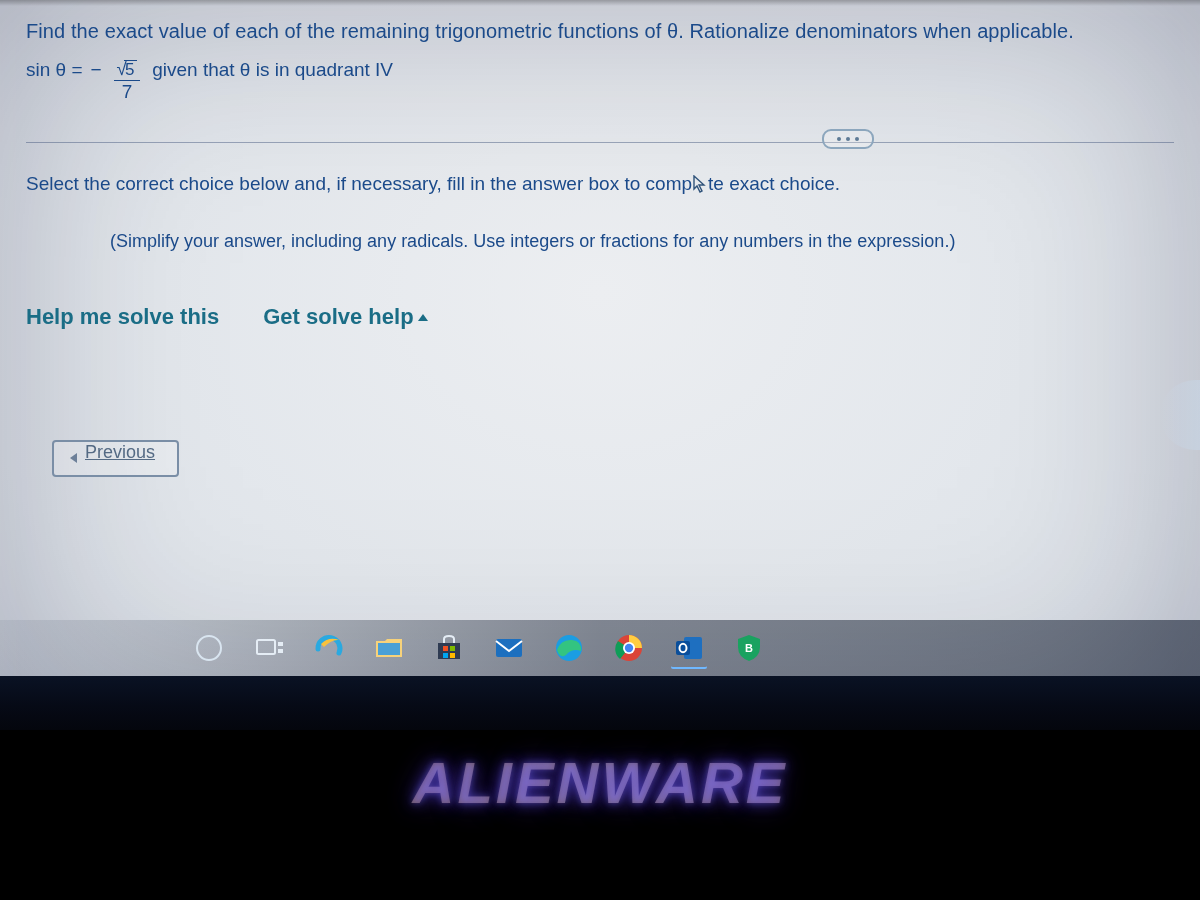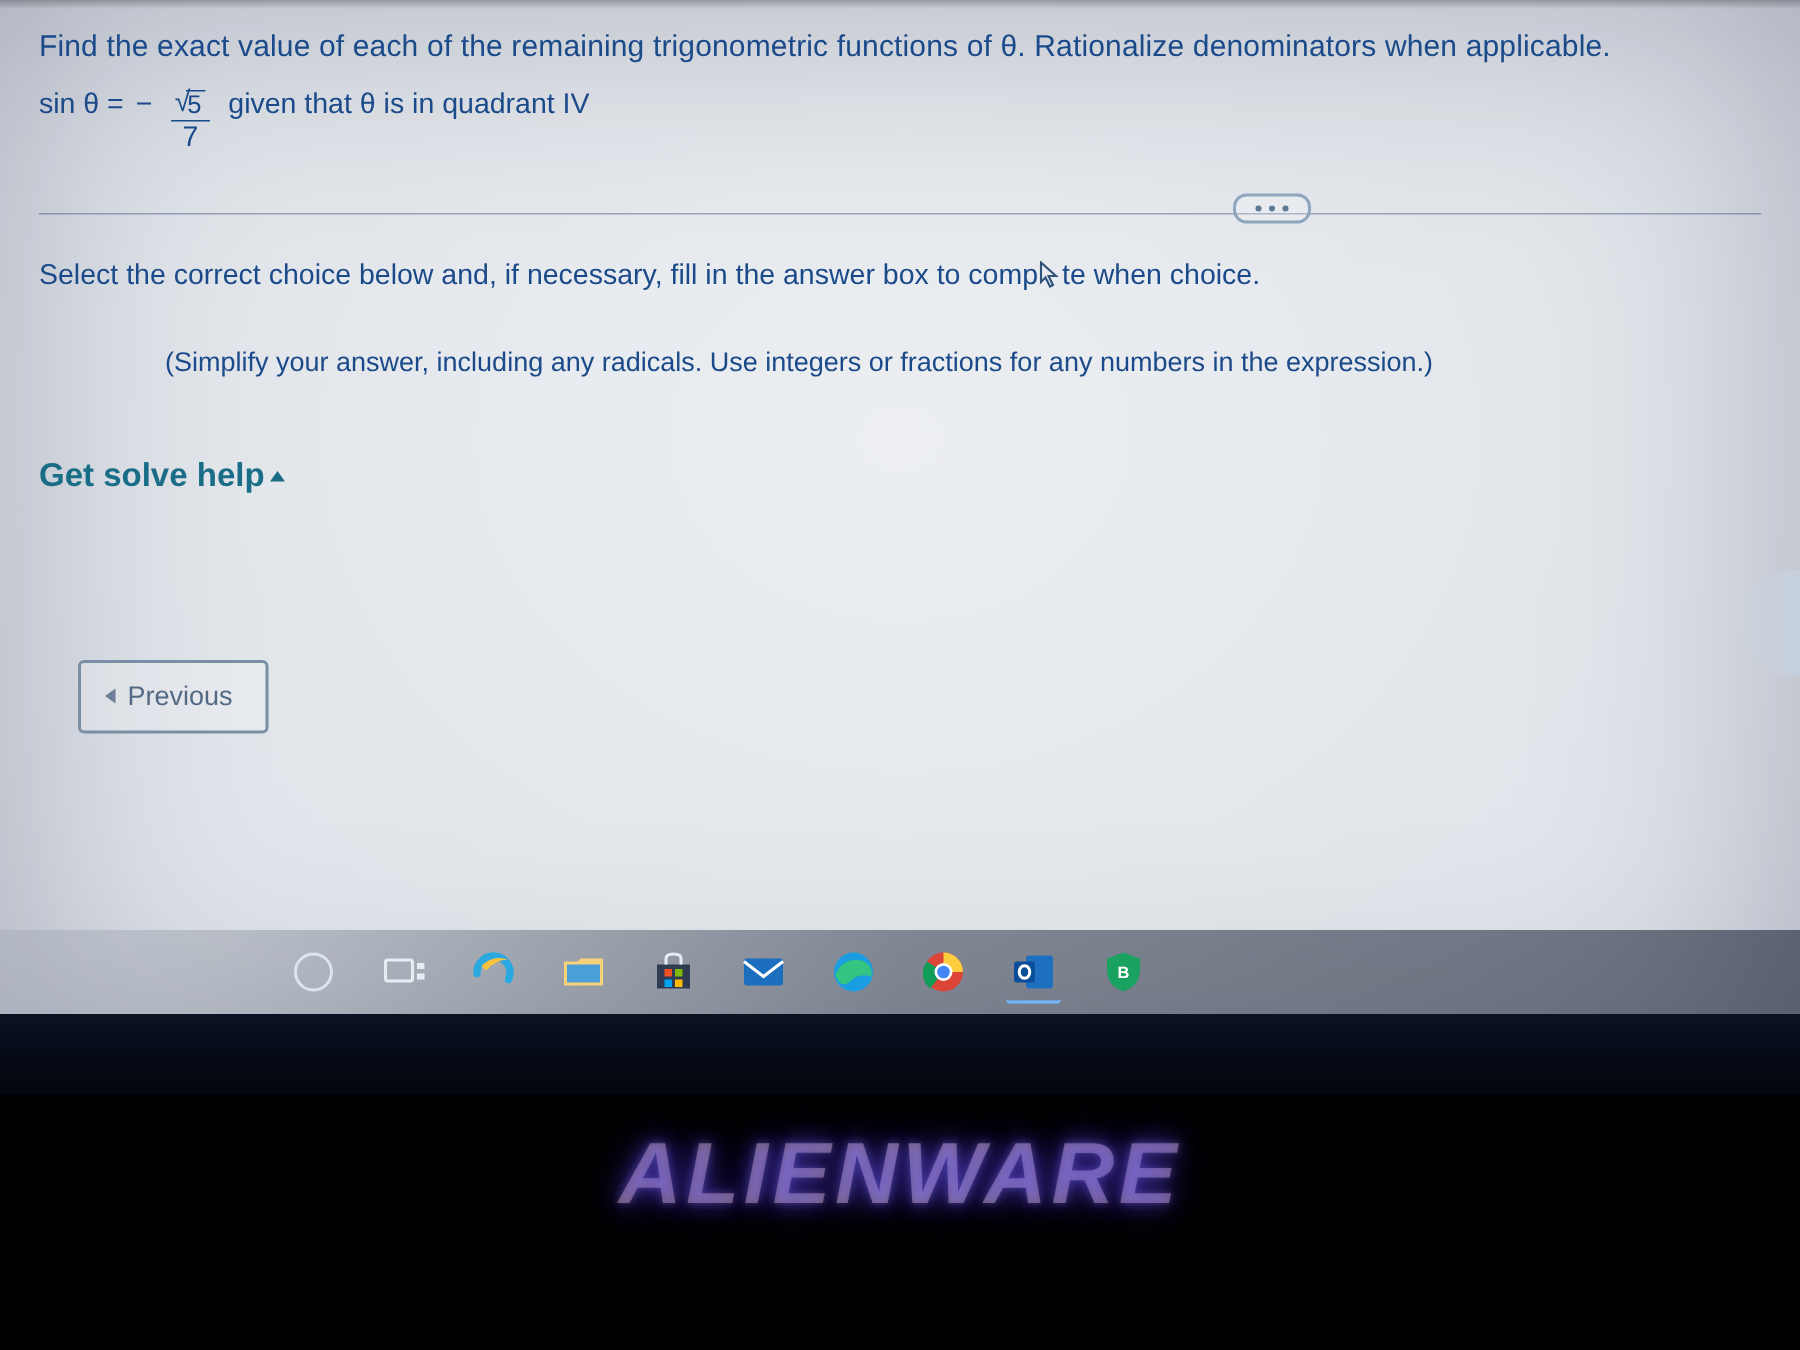--- a/index.html
+++ b/index.html
@@ -139,28 +139,29 @@
     display:inline-block; margin-left:4px;
     border-left:5px solid transparent;
     border-right:5px solid transparent;
     border-bottom:7px solid #1a6d86;
     vertical-align: 3px;
   }
   .prev-btn {
     margin-top: 110px;
     margin-left: 26px;
     display: inline-flex;
-    align-items: center;
+    align-items: flex-end;
     gap: 8px;
-    padding: 12px 22px 12px 16px;
+    padding: 0 22px 12px 16px;
     border: 2px solid #7a8ea6;
     border-radius: 4px;
     background: rgba(255,255,255,0.2);
     color: #546a84;
     font-size: 18px;
+    text-decoration: underline;
   }
   .prev-btn .arrow-left {
     border-top:5px solid transparent;
     border-bottom:5px solid transparent;
     border-right:7px solid #6d8099;
   }
 
   
   .taskbar {
     position:absolute;
@@ -249,26 +250,27 @@
       <span></span>
         <span></span>
         <span></span>
     </div>
 
     <div class="select-correct txt-blue">
       <span>Select the correct choice below and, if necessary, fill in the answer box to comp</span><span class="cursor-icon">
         <svg viewBox="0 0 16 18">
             <path d="M2 1 L2 14 L5 11 L8 17 L10 16 L7 10 L12 10 Z" fill="none" stroke="#30537a" stroke-width="1.4"></path>
           </svg>
-      </span><span>te when choice.</span>
+      </span><span>te exact choice.</span>
     </div>
 
     <div class="choice-hint txt-blue">(Simplify your answer, including any radicals. Use integers or fractions for any numbers in the expression.)</div>
 
     <div class="help-row">
+      <span class="txt-teal">Help me solve this</span>
       <span class="txt-teal">
         <span>Get solve help</span><span class="caret-up"></span>
       </span>
     </div>
 
     <div class="prev-btn">
       <span class="arrow-left"></span>
       <span>Previous</span>
     </div>
 

